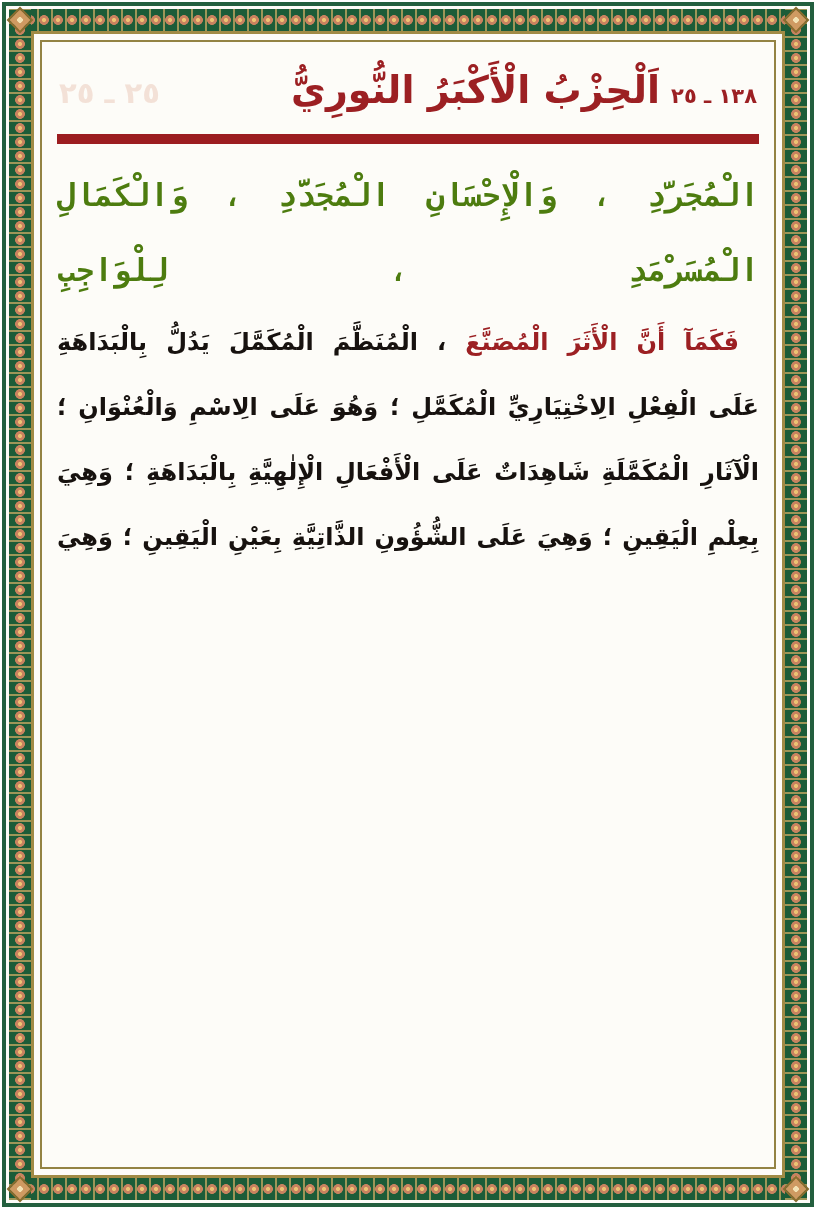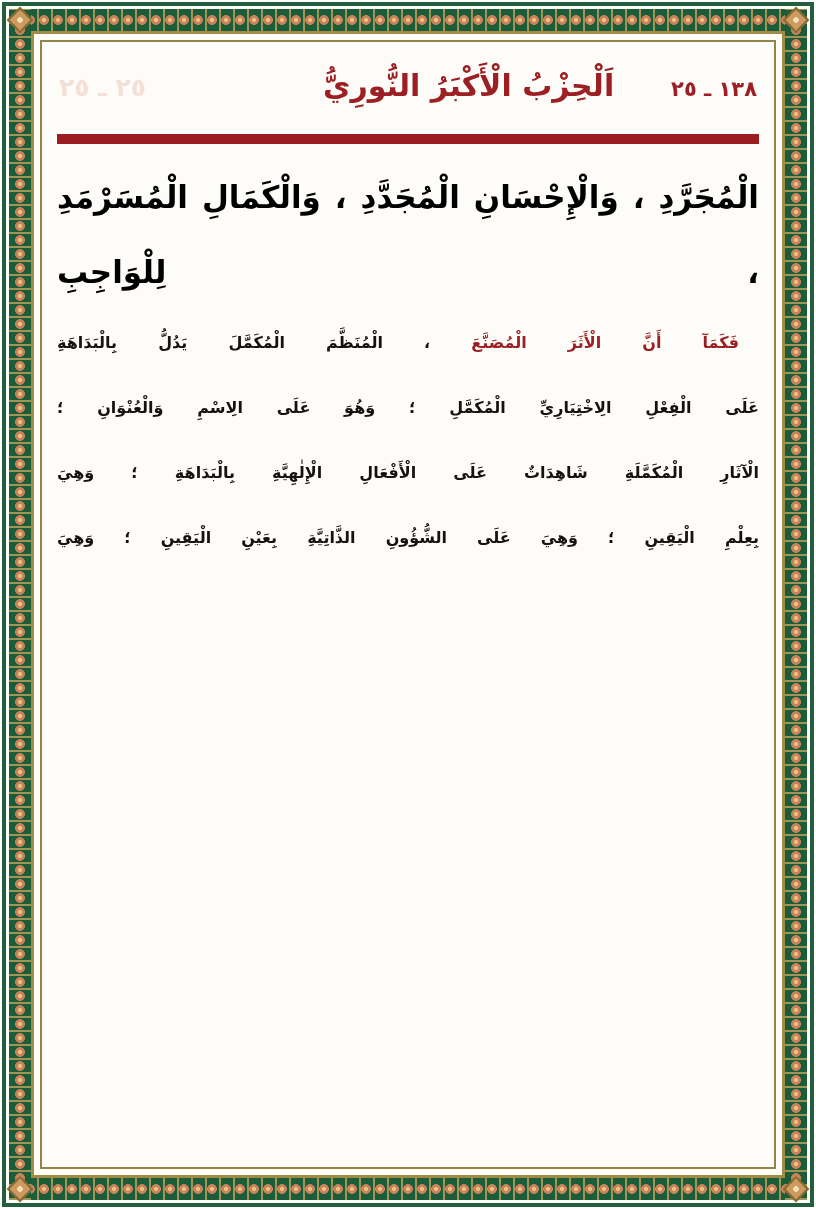--- a/index.html
+++ b/index.html
@@ -78,47 +78,48 @@
     margin: 4px 2px 0 2px;
     height: 56px;
   }
   .page-numbers {
     color: #9c2023;
     font-size: 21px; font-weight: bold;
     letter-spacing: 1px;
   }
   .page-title {
     color: #9c2023;
-    font-size: 30px; font-weight: bold;
+    font-size: 38px; font-weight: bold;
     margin-left: 120px;
   }
   .ghost-numbers {
     color: #f3e1d7;
-    font-size: 25px; font-weight: bold;
+    font-size: 29px; font-weight: bold;
   }
 
   .rule {
     height: 4px;
     border-top: 5px solid #9c1d20;
     border-bottom: 5px solid #9c1d20;
     margin: 10px 0 16px 0;
   }
 
   
   .opening {
-    color: #000000;
+    color: #4d7c0f;
     font-size: 31px; font-weight: bold;
     line-height: 75px;
+    font-family: Liberation Mono, monospace;
   }
   .jl { text-align: justify; text-align-last: justify; }
   .sl { text-align: right; }
 
   .bodytxt {
     color: #17120f;
-    font-size: 16px; font-weight: bold;
+    font-size: 24px; font-weight: bold;
     line-height: 65px;
   }
   .lead-indent { text-indent: 20px; }
   .red  { color: #9c2023; }
 </style>
 </head>
 <body>
 
 <div id="frame">
   <div class="outer">

